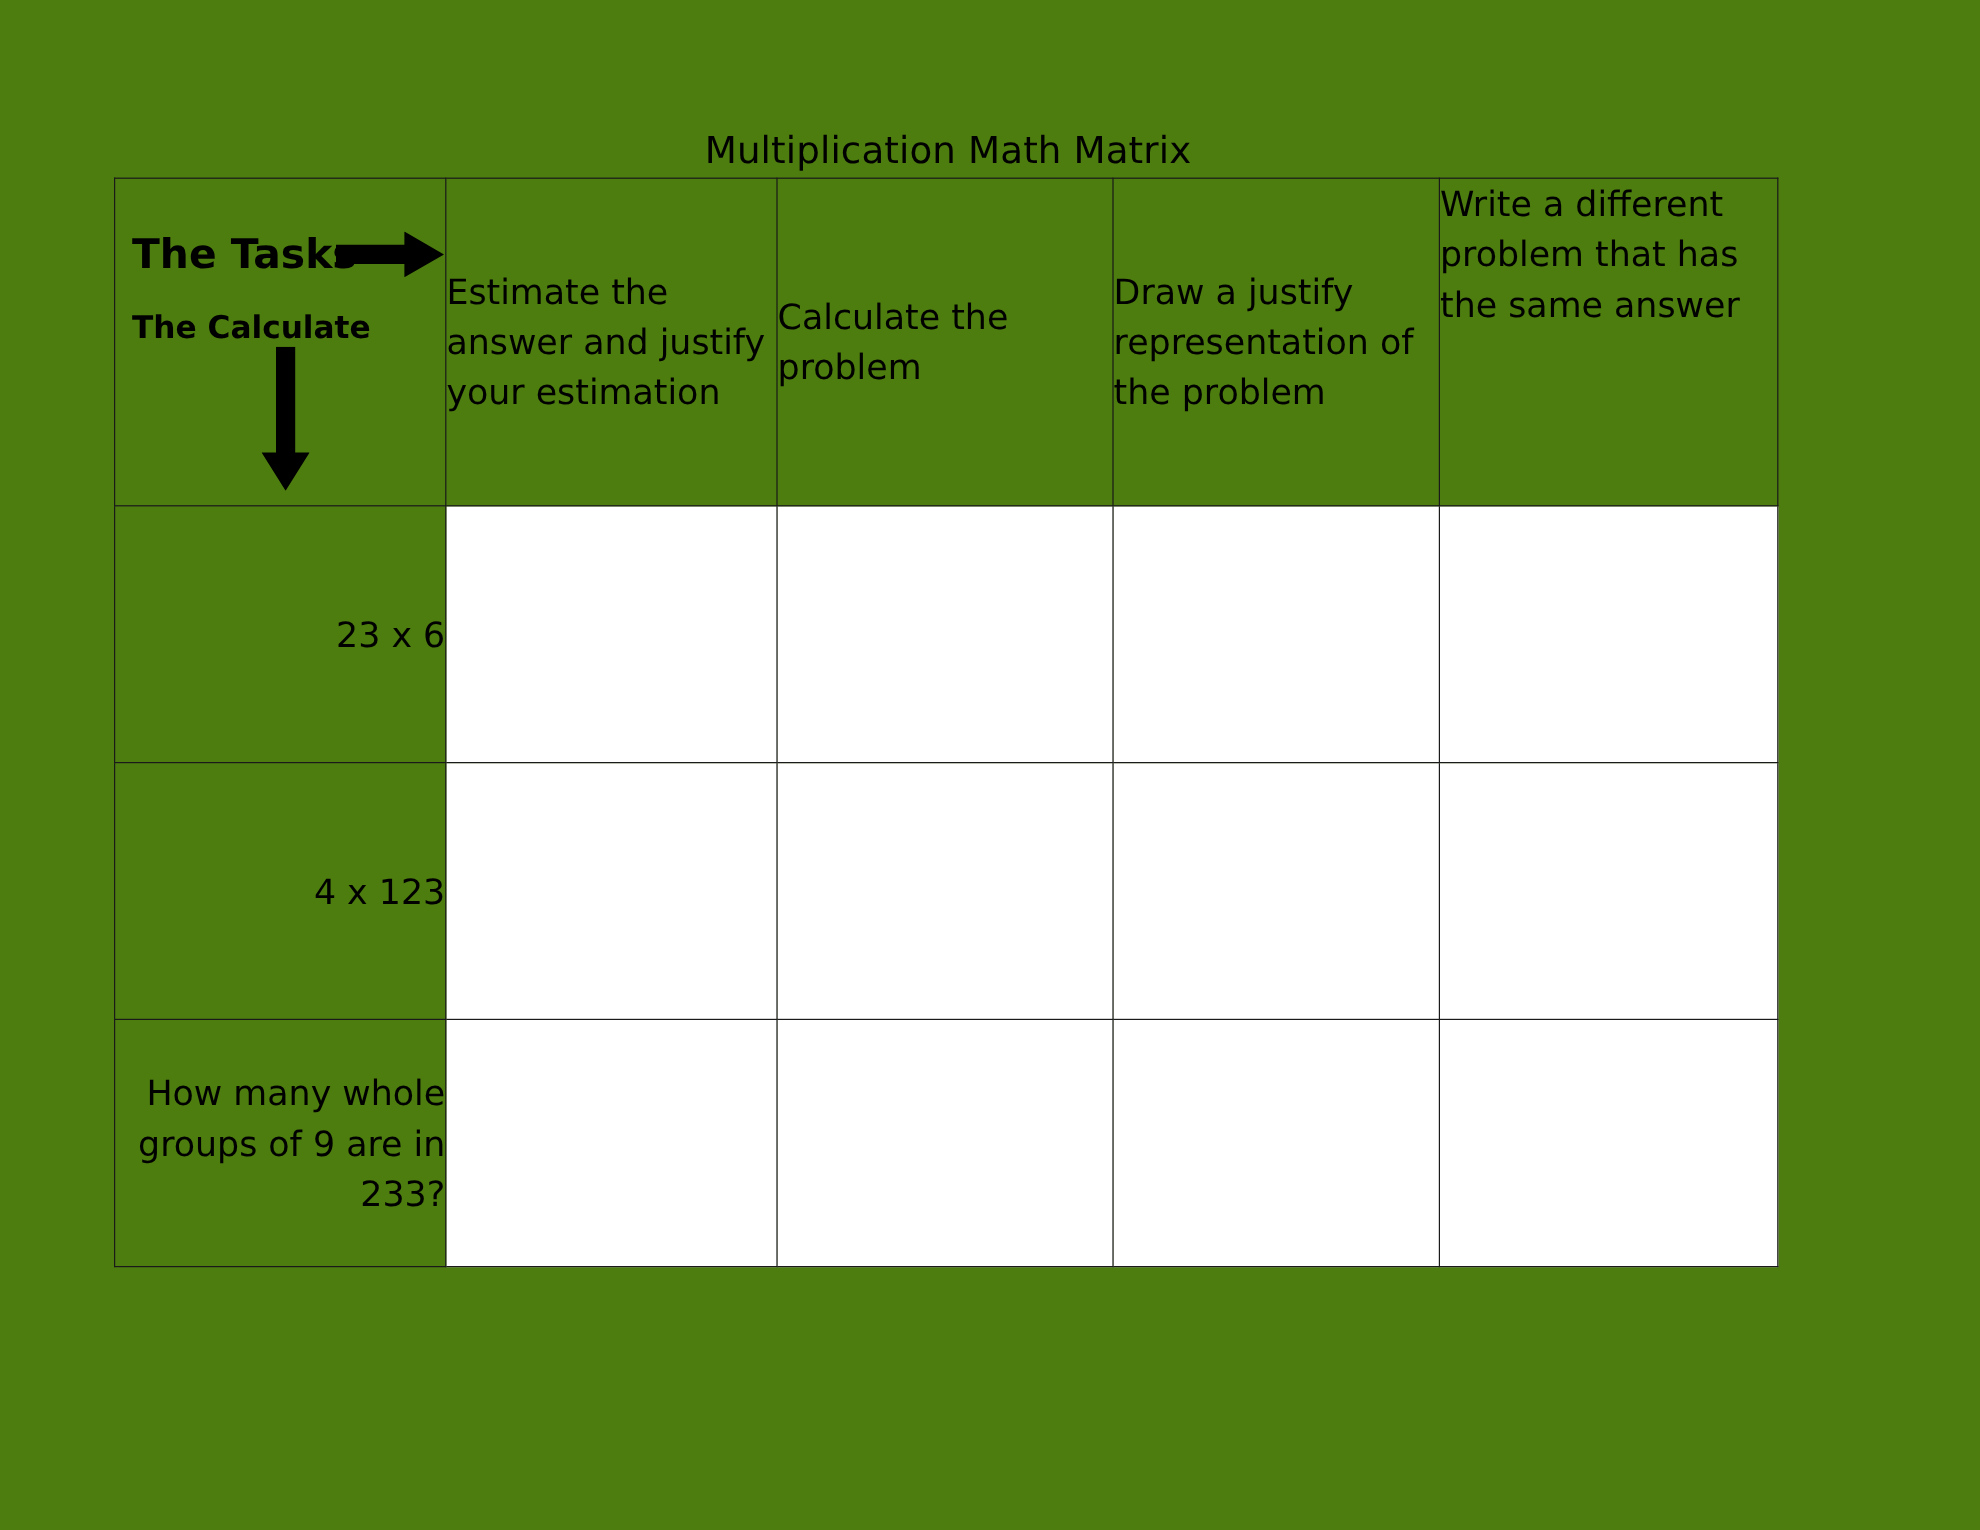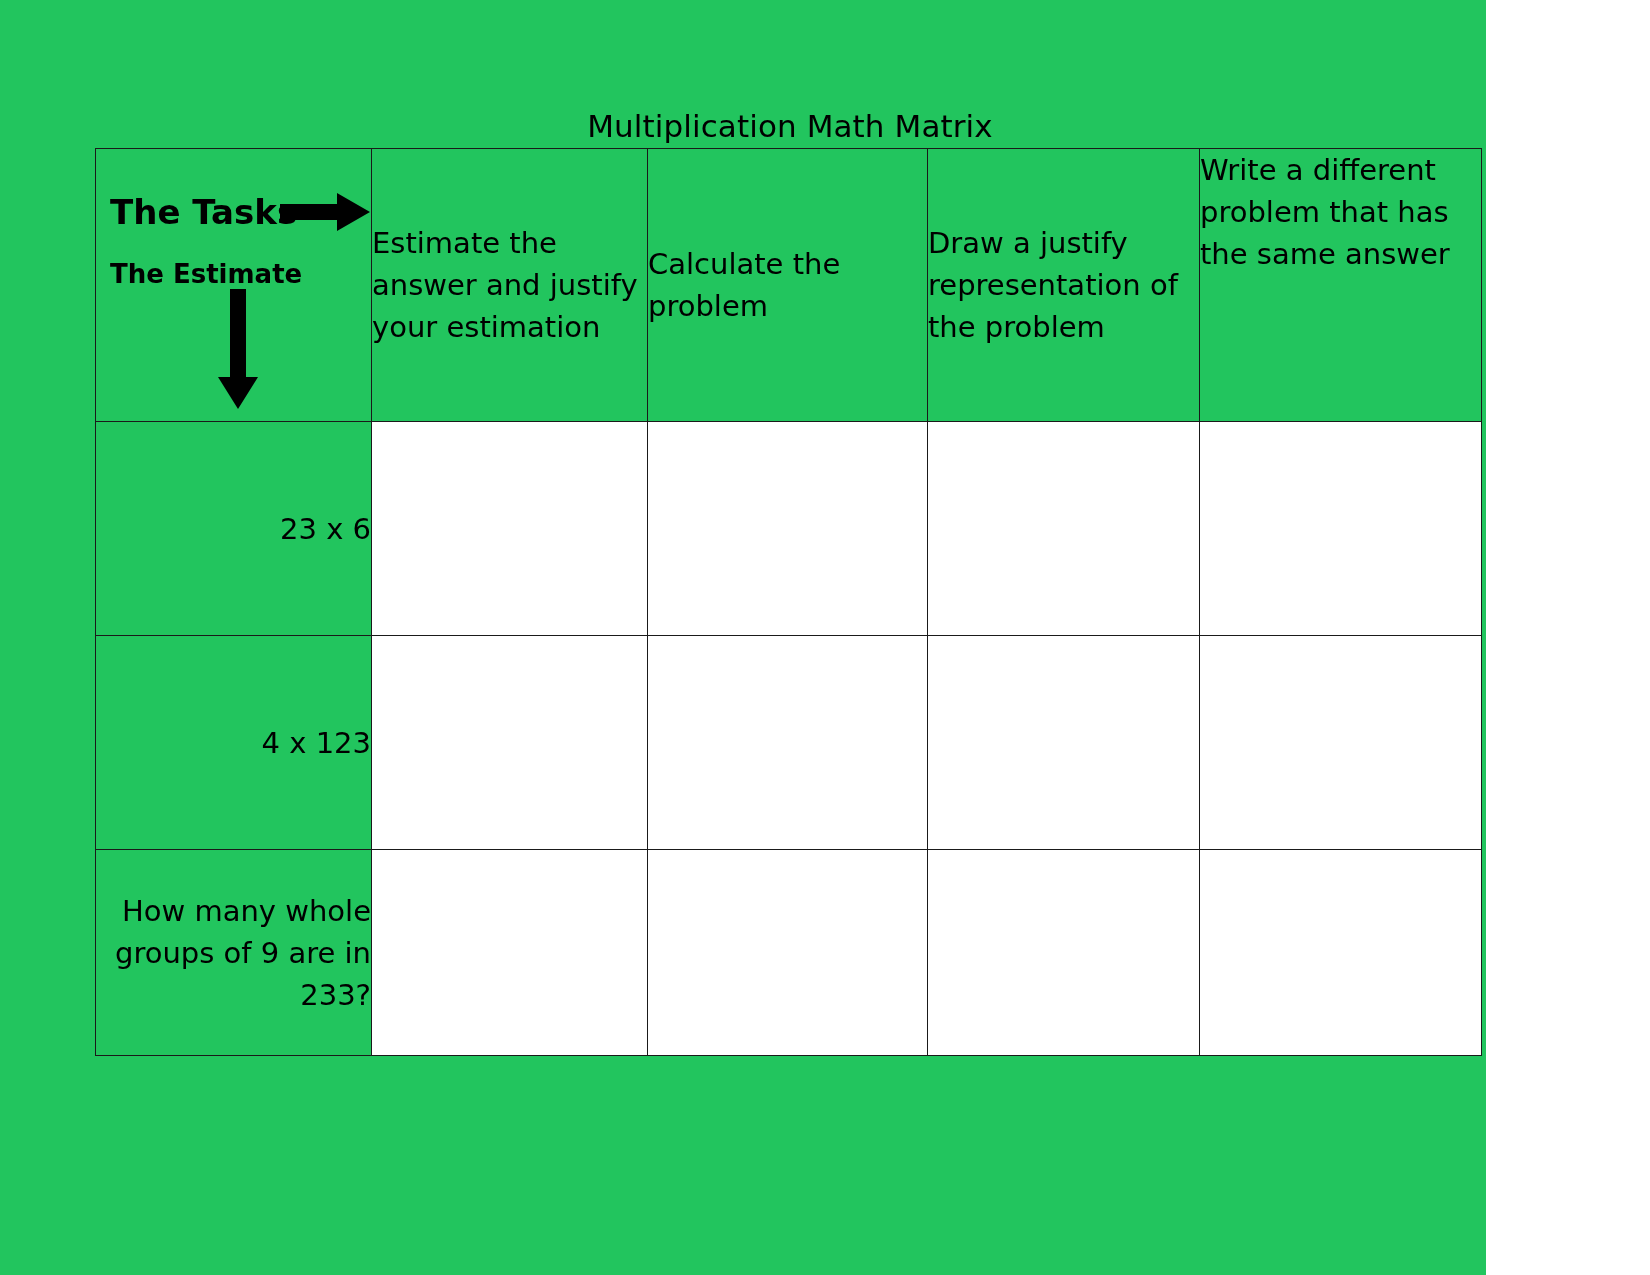--- a/index.html
+++ b/index.html
@@ -10,23 +10,23 @@
   body {
     width: 1650px;
     height: 1275px;
     font-family: "DejaVu Sans", sans-serif;
     color: #000000;
     overflow: hidden;
   }
 
   .page {
     position: relative;
-    width: 1486px;
+    width: 1650px;
     height: 1275px;
-    background: #22c55e;
+    background: #4d7c0f;
   }
 
   .doc-title {
     position: absolute;
     left: 95px;
     top: 108px;
     width: 1390px;
     text-align: center;
     font-size: 31px;
     line-height: 36px;
@@ -140,21 +140,21 @@
       <col class="col-task1">
       <col class="col-task2">
       <col class="col-task3">
       <col class="col-task4">
     </colgroup>
     <tbody>
       <tr class="header-row">
         <td class="corner-cell">
           <div class="corner-inner">
             <span class="tasks-label">The Tasks</span>
-            <span class="problems-label">The Estimate</span>
+            <span class="problems-label">The Calculate</span>
             <span class="arrow-right">
               <svg viewBox="0 0 90 38" width="90" height="38" aria-hidden="true">
                 <polygon points="0,11 57,11 57,0 90,19 57,38 57,27 0,27" fill="#000000"></polygon>
               </svg>
             </span>
             <span class="arrow-down">
               <svg viewBox="0 0 40 120" width="40" height="120" aria-hidden="true">
                 <polygon points="12,0 28,0 28,88 40,88 20,120 0,88 12,88" fill="#000000"></polygon>
               </svg>
             </span>

